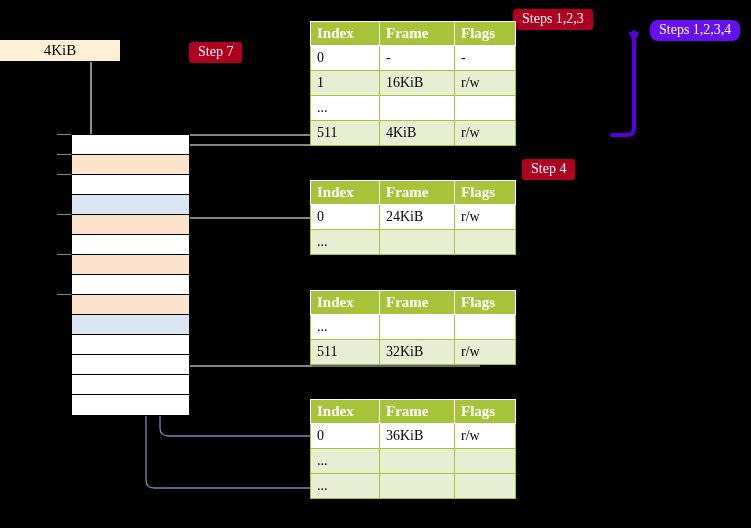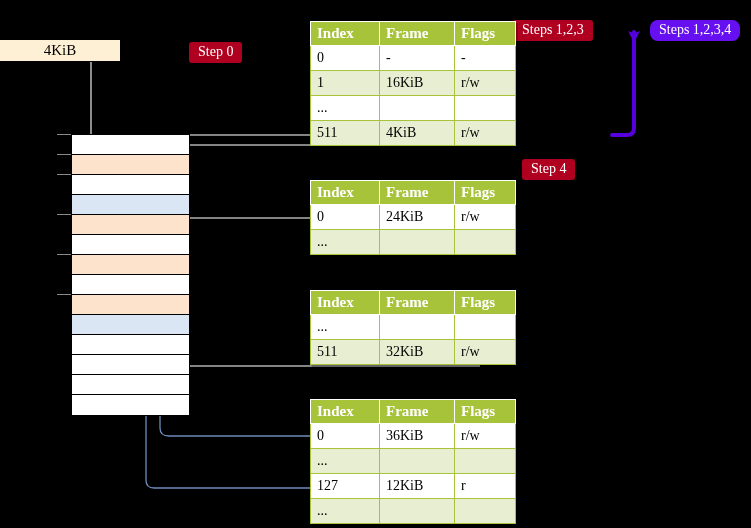--- a/index.html
+++ b/index.html
@@ -174,22 +174,22 @@
     <div class="memrow peach"></div>
     <div class="memrow blue"></div>
     <div class="memrow"></div>
     <div class="memrow"></div>
     <div class="memrow"></div>
     <div class="memrow"></div>
   </div>
 
   <div class="sizelabel" style="left:0px; top:40px; width:120px;">4KiB</div>
 
-  <div class="badge crimson" style="left:189px; top:42px;">Step 0</div>
-  <div class="badge crimson" style="left:513px; top:20px;">Steps 1,2,3</div>
+  <div class="badge crimson" style="left:189px; top:42px;">Step 7</div>
+  <div class="badge crimson" style="left:513px; top:9px;">Steps 1,2,3</div>
   <div class="badge violet" style="left:650px; top:20px;">Steps 1,2,3,4</div>
   <div class="badge crimson" style="left:522px; top:159px;">Step 4</div>
 
   <table class="ptable" style="left:310px; top:21px;">
     <thead>
       <tr>
         <th class="col-index">Index</th>
         <th class="col-frame">Frame</th>
         <th class="col-flags">Flags</th>
       </tr>
@@ -274,25 +274,20 @@
       <tr>
         <td>0</td>
         <td>36KiB</td>
         <td>r/w</td>
       </tr>
       <tr class="alt">
         <td>...</td>
         <td></td>
         <td></td>
       </tr>
-      <tr>
-        <td>127</td>
-        <td>12KiB</td>
-        <td>r</td>
-      </tr>
       <tr class="alt">
         <td>...</td>
         <td></td>
         <td></td>
       </tr>
     </tbody>
   </table>
 
 </div>
 

